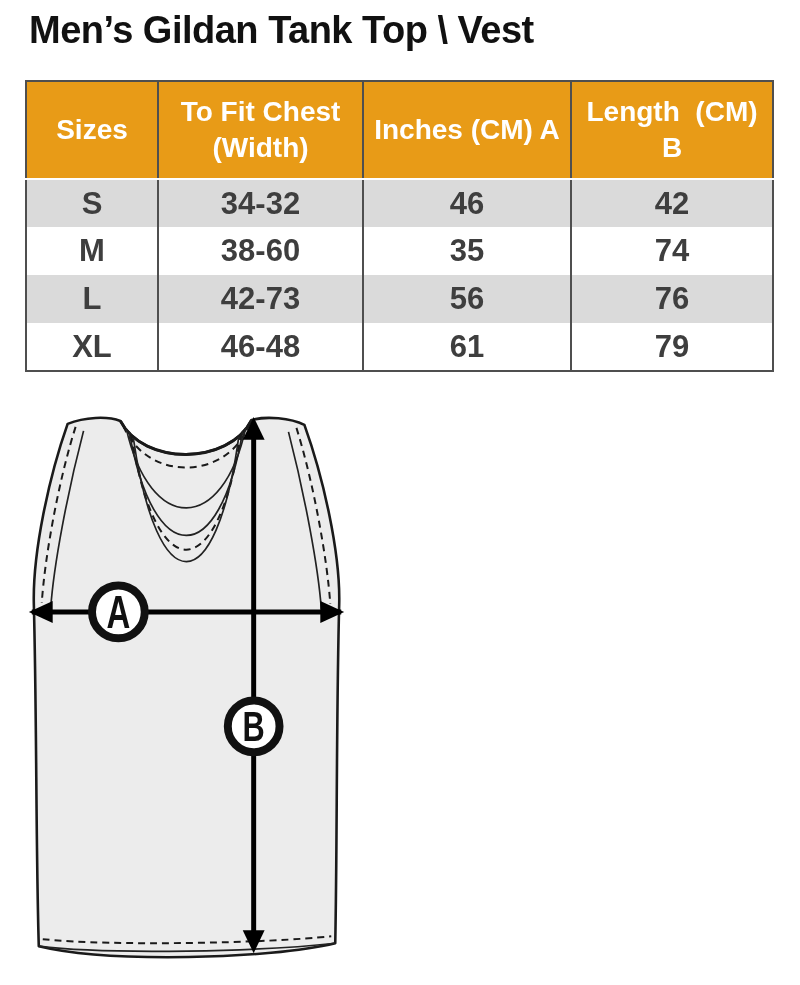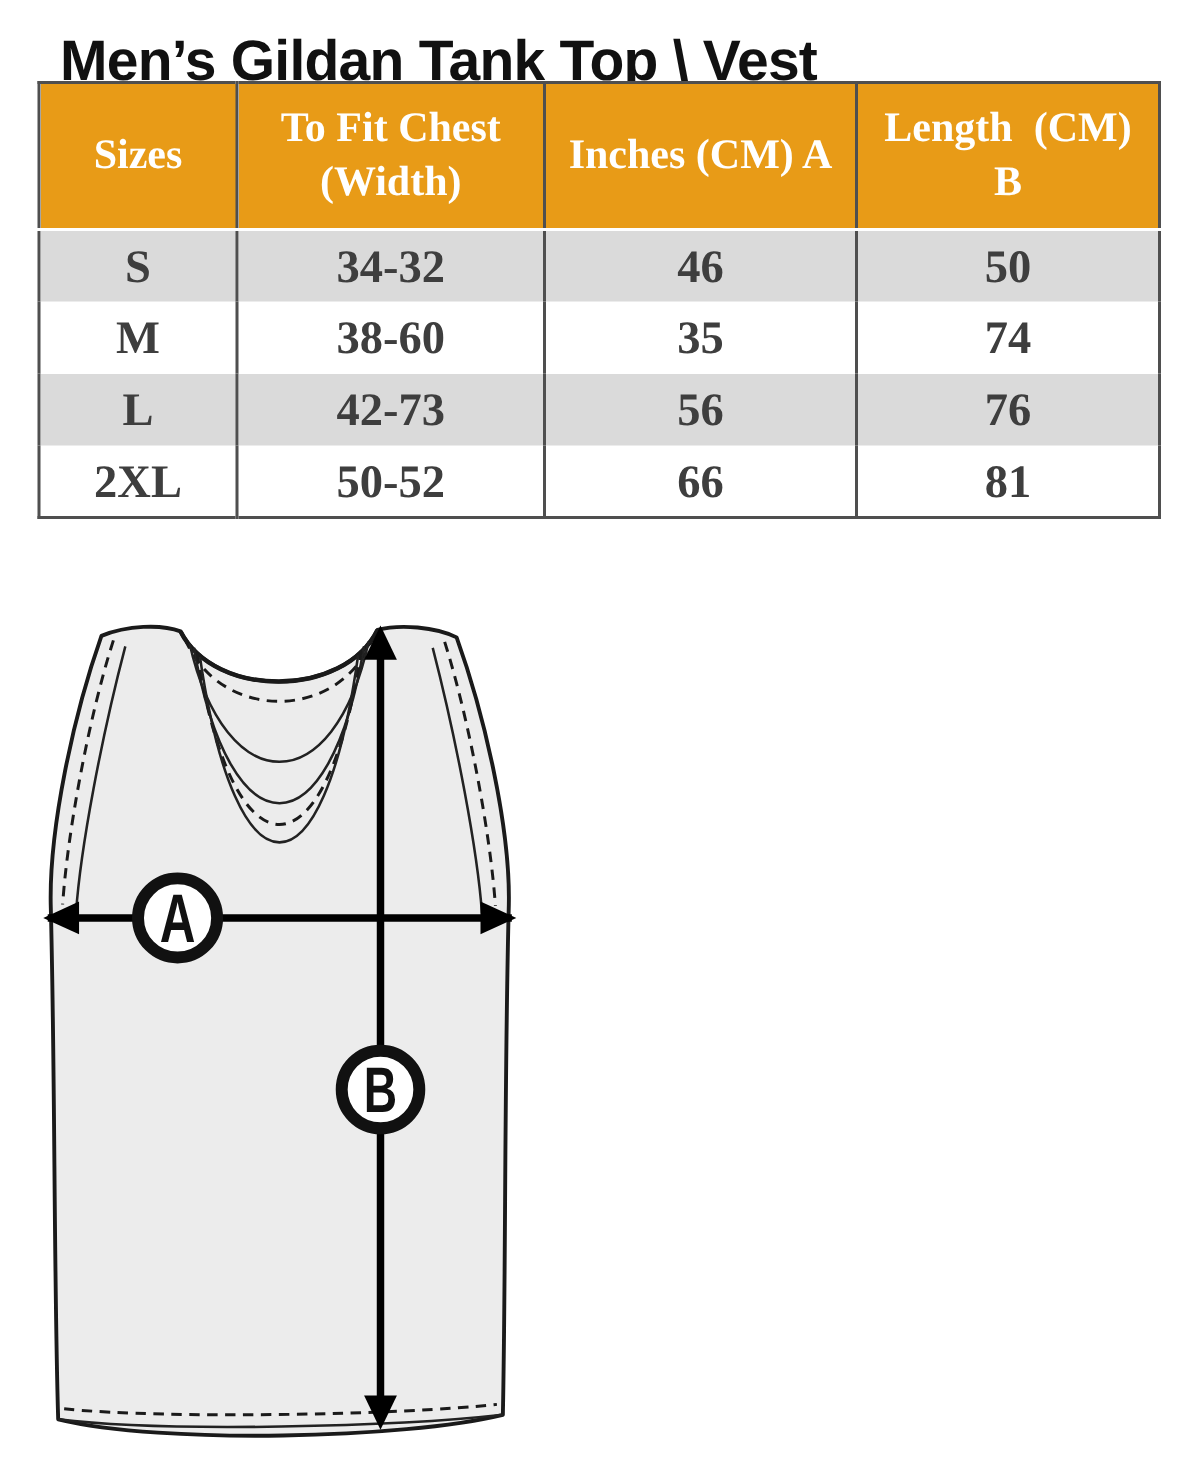--- a/index.html
+++ b/index.html
@@ -3,25 +3,25 @@
 <meta charset="utf-8">
 <style>
   :root{
     --header-bg:#E89B17; --header-text:#FFFFFF; --row-shaded:#DADADA; --row-plain:#FFFFFF;
     --cell-text:#3E3E3E; --table-border:#4F4F4F; --garment-fill:#ECECEC; --outline:#1A1A1A;
   }
   *{box-sizing:border-box;}
   html,body{margin:0;padding:0;}
   body{width:800px;height:985px;background:#fff;font-family:"Liberation Sans",sans-serif;position:relative;overflow:hidden;}
 
-  .title{position:absolute;left:29px;top:9px;margin:11px;font-size:38px;font-weight:700;
+  .title{position:absolute;left:29px;top:9px;margin:0;font-size:38px;font-weight:700;
          letter-spacing:-0.5px;color:#111;white-space:nowrap;}
 
-  table.size-table{position:absolute;left:25px;top:54px;width:747px;border-collapse:collapse;
-         table-layout:fixed;border:2px solid var(--table-border);font-family:Liberation Serif, serif;}
+  table.size-table{position:absolute;left:25px;top:80px;width:747px;border-collapse:collapse;
+         table-layout:fixed;border:2px solid var(--table-border);}
   .size-table th,.size-table td{border-left:2px solid var(--table-border);text-align:center;
          vertical-align:middle;padding:0;overflow:hidden;}
   .size-table th:first-child,.size-table td:first-child{border-left:none;}
   .size-table th{height:98px;background:var(--header-bg);color:var(--header-text);
          font-size:28px;font-weight:700;line-height:1.3;border-bottom:2px solid #fff;}
   .size-table td{height:48px;font-size:31px;font-weight:700;color:var(--cell-text);
          background:var(--row-plain);}
   .size-table tbody tr:nth-child(odd) td{background:var(--row-shaded);}
   .th-line{display:block;white-space:pre-wrap;}
 
@@ -68,39 +68,39 @@
           <span class="th-line">Length  (CM)</span>
             <span class="th-line">B</span>
         </th>
       </tr>
     </thead>
     <tbody>
       <tr>
         <td>S</td>
         <td>34-32</td>
         <td>46</td>
-        <td>50</td>
+        <td>42</td>
       </tr>
       <tr>
         <td>M</td>
         <td>38-60</td>
         <td>35</td>
         <td>74</td>
       </tr>
       <tr>
         <td>L</td>
         <td>42-73</td>
         <td>56</td>
         <td>76</td>
       </tr>
       <tr>
-        <td>2XL</td>
-        <td>50-52</td>
-        <td>66</td>
-        <td>81</td>
+        <td>XL</td>
+        <td>46-48</td>
+        <td>61</td>
+        <td>79</td>
       </tr>
     </tbody>
   </table>
 
   <div class="diagram">
     <svg viewBox="0 0 380 580" width="380" height="577">
 
       <path class="garment" d="M 67,16
            C 84,9 107,8 120,13
            C 143,58 229,58 252,12

